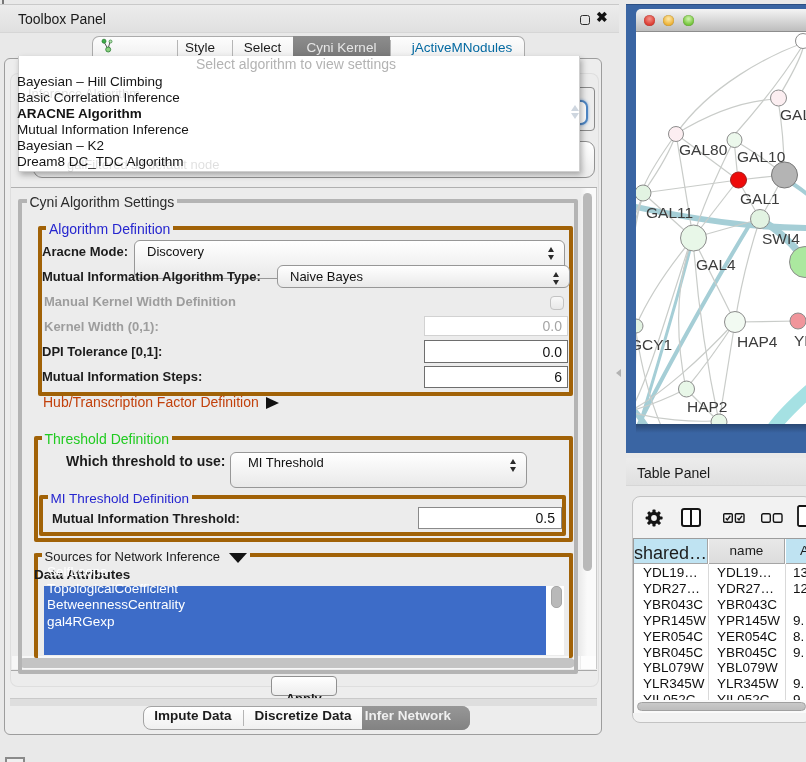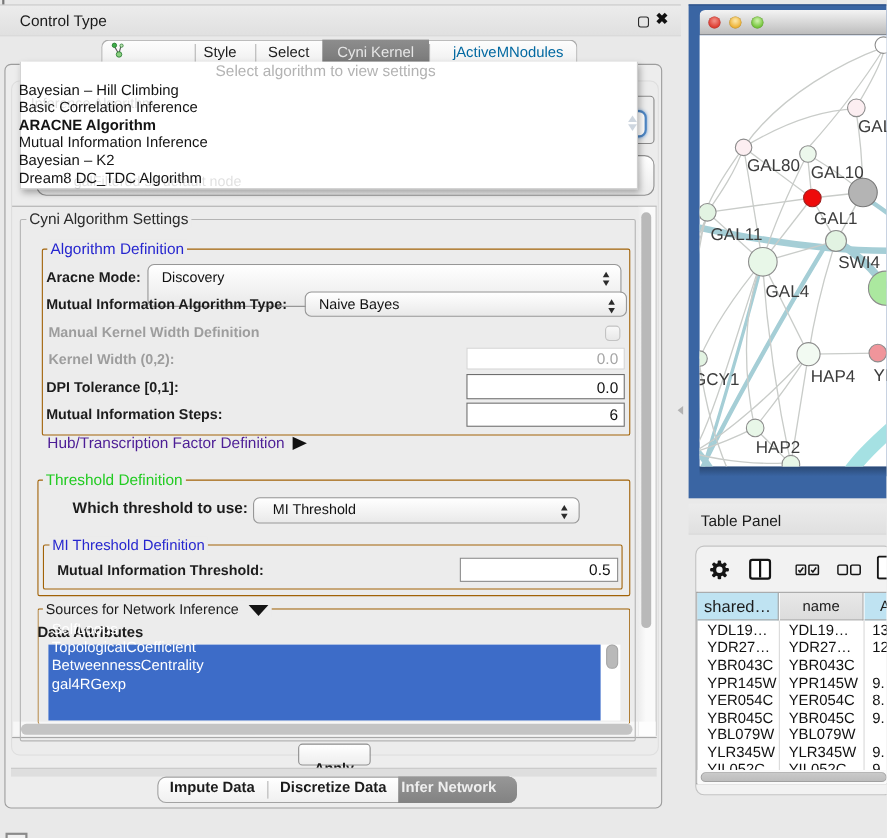--- a/index.html
+++ b/index.html
@@ -6,28 +6,28 @@
 html,body { width:806px; height:762px; background:#e9e9e9; font-family:"Liberation Sans",sans-serif; overflow:hidden; position:relative; }
 .abs { position:absolute; }
 .lbl { position:absolute; font-size:13px; font-weight:bold; color:#1c1c1c; white-space:nowrap; }
 .dis { color:#9d9d9d; }
 .combo { position:absolute; border:1px solid #979797; border-radius:6px; background:linear-gradient(#ffffff, #f3f3f3 55%, #e9e9e9); font-size:13px; color:#111; }
 .combo .ct { position:absolute; left:12px; top:3px; }
 .spin { position:absolute; right:8px; width:8px; }
 .spin .up { width:0;height:0;border-left:3.5px solid transparent;border-right:3.5px solid transparent;border-bottom:5.5px solid #2b2b2b; position:absolute; top:6px;}
 .spin .dn { width:0;height:0;border-left:3.5px solid transparent;border-right:3.5px solid transparent;border-top:5.5px solid #2b2b2b; position:absolute; top:13.5px;}
 .field { position:absolute; background:#fff; font-size:14px; text-align:right; }
-.group { position:absolute; border:1px solid #a16207; border-radius:2px; }
+.group { position:absolute; border:4px solid #a16207; border-radius:2px; }
 .gtitle { position:absolute; top:-9px; font-size:14px; background:#ececec; padding:0 3px; white-space:nowrap; }
 </style>
 </head>
 <body>
 
 <div class="abs" style="left:0;top:4px;width:619px;height:29px;background:linear-gradient(#ececec,#e0e0e0);border-top:1px solid #c9c9c9;border-bottom:1px solid #d6d6d6;"></div>
-<div class="abs" style="left:18px;top:11px;font-size:14px;color:#1a1a1a;">Control Type</div>
+<div class="abs" style="left:18px;top:11px;font-size:14px;color:#1a1a1a;">Toolbox Panel</div>
 <div class="abs" style="left:580px;top:15px;width:9.5px;height:9.5px;border:1.5px solid #2b2b2b;border-radius:2.5px;box-sizing:border-box;"></div>
 <div class="abs" style="left:2px;top:0;width:2px;height:4px;background:#777;"></div>
 <div class="abs" style="left:596px;top:9px;font-size:14px;font-weight:bold;color:#111;">✖</div>
 
 <div id="tabbar" class="abs" style="left:92px;top:36px;width:433px;height:24px;border:1px solid #ababab;border-bottom:none;border-radius:7px 7px 0 0;background:linear-gradient(#fdfdfd,#eeeeee);"></div>
 <div class="abs" style="left:177px;top:40px;width:1px;height:17px;background:#b5b5b5;"></div>
 <div class="abs" style="left:232px;top:40px;width:1px;height:17px;background:#b5b5b5;"></div>
 <div class="abs" style="left:293px;top:36px;width:97px;height:24px;background:linear-gradient(#8d8d8d,#777777);"></div>
 <div class="abs" style="left:390px;top:40px;width:1px;height:17px;background:#b5b5b5;"></div>
 <svg class="abs" style="left:100px;top:38px;" width="13" height="15" viewBox="0 0 13 15">
@@ -82,37 +82,37 @@
     <span class="ct">Naive Bayes</span>
   <span class="spin">
       <span class="up"></span>
       <span class="dn"></span>
     </span>
   </div>
 
 <div class="lbl dis" style="left:44px;top:294px;">Manual Kernel Width Definition</div>
 <div class="abs" style="left:550px;top:296px;width:14px;height:14px;border:1px solid #c3c3c3;border-radius:4px;background:linear-gradient(#f8f8f8,#e8e8e8);"></div>
 
-<div class="lbl dis" style="left:44px;top:319px;">Kernel Width (0,2):</div>
+<div class="lbl dis" style="left:44px;top:319px;">Kernel Width (0,1):</div>
 <div class="field" style="left:424px;top:316px;width:144px;height:20px;border:1px solid #d2d2d2;color:#a5a5a5;padding:1px 5px 0 0;">0.0</div>
 
 <div class="lbl" style="left:42px;top:344px;">DPI Tolerance [0,1]:</div>
 <div class="field" style="left:424px;top:340px;width:144px;height:23px;border:1px solid #6e6e6e;color:#111;padding:3px 5px 0 0;">0.0</div>
 
 <div class="lbl" style="left:42px;top:369px;">Mutual Information Steps:</div>
 <div class="field" style="left:424px;top:366px;width:144px;height:22px;border:1px solid #6e6e6e;color:#111;padding:2px 5px 0 0;">6</div>
 
-<div class="abs" style="left:43px;top:394px;font-size:14px;color:#4c1d95;white-space:nowrap;">Hub/Transcription Factor Definition</div>
+<div class="abs" style="left:43px;top:394px;font-size:14px;color:#c2410c;white-space:nowrap;">Hub/Transcription Factor Definition</div>
 <div class="abs" style="left:266px;top:397px;width:0;height:0;border-top:6.5px solid transparent;border-bottom:6.5px solid transparent;border-left:13px solid #111;"></div>
 
 <div class="group" style="left:33.5px;top:436px;width:539px;height:106px;">
   <div class="gtitle" style="left:4px;color:#21cb21;">Threshold Definition</div>
 </div>
 <div class="lbl" style="left:66px;top:453px;font-size:14px;">Which threshold to use:</div>
-<div class="combo" style="left:230px;top:452px;width:297px;height:24px;">
+<div class="combo" style="left:230px;top:452px;width:297px;height:36px;">
     <span class="ct" style="left:17px;top:2px;">MI Threshold</span>
   <span class="spin">
       <span class="up"></span>
       <span class="dn"></span>
     </span>
   </div>
 
 <div class="group" style="left:38.5px;top:495px;width:527.5px;height:41px;">
   <div class="gtitle" style="left:5px;font-size:13.5px;top:-8.5px;color:#2626cf;">MI Threshold Definition</div>
 </div>
@@ -268,21 +268,21 @@
 <svg class="abs" style="left:761px;top:513px;" width="24" height="11" viewBox="0 0 24 11">
   <rect x="0.7" y="0.7" width="8.6" height="8.6" fill="none" stroke="#151515" stroke-width="1.4" rx="1.5"></rect>
   <rect x="12.4" y="0.7" width="8.6" height="8.6" fill="none" stroke="#151515" stroke-width="1.4" rx="1.5"></rect>
 </svg>
 <svg class="abs" style="left:797px;top:505px;" width="16" height="22" viewBox="0 0 16 22">
   <path d="M2,1 h8.5 l4.5,4.5 v14 a1.5,1.5 0 0 1 -1.5,1.5 h-11 a1.5,1.5 0 0 1 -1.5,-1.5 v-17 a1.5,1.5 0 0 1 1.5,-1.5 z" fill="#fff" stroke="#151515" stroke-width="1.8"></path>
   <path d="M10.5,1 v4.5 h4.5" fill="none" stroke="#151515" stroke-width="1.8"></path>
 </svg>
 
 <div class="abs" style="left:633px;top:538px;width:173px;height:175px;background:#fff;border-left:1px solid #9d9d9d;border-top:1px solid #9d9d9d;border-bottom:1px solid #9d9d9d;"></div>
-<div class="abs" style="left:634px;top:539px;width:74px;height:25px;background:#bfe3f2;border-right:1px solid #a5a5a5;border-bottom:1px solid #a5a5a5;text-align:center;font-size:15px;color:#1c1c1c;padding-top:4px;">shared…</div>
+<div class="abs" style="left:634px;top:539px;width:74px;height:25px;background:#bfe3f2;border-right:1px solid #a5a5a5;border-bottom:1px solid #a5a5a5;text-align:center;font-size:18px;color:#1c1c1c;padding-top:4px;">shared…</div>
 <div class="abs" style="left:709px;top:539px;width:76px;height:25px;background:linear-gradient(#e8e8e8,#dcdcdc);border-right:1px solid #a5a5a5;border-bottom:1px solid #a5a5a5;text-align:center;font-size:13.5px;color:#1c1c1c;padding-top:4px;">name</div>
 <div class="abs" style="left:786px;top:539px;width:20px;height:25px;background:#bfe3f2;border-bottom:1px solid #a5a5a5;font-size:13.5px;color:#1c1c1c;padding:4px 0 0 14px;">A</div>
 <div class="abs" style="left:708px;top:564px;width:1px;height:138px;background:#d9d9d9;"></div>
 <div class="abs" style="left:785px;top:564px;width:1px;height:138px;background:#d9d9d9;"></div>
 <div class="abs" style="left:643px;top:565px;font-size:13.5px;color:#111;line-height:15.9px;">YDL19…<br>YDR27…<br>YBR043C<br>YPR145W<br>YER054C<br>YBR045C<br>YBL079W<br>YLR345W<br>YIL052C</div>
 <div class="abs" style="left:717px;top:565px;font-size:13.5px;color:#111;line-height:15.9px;">YDL19…<br>YDR27…<br>YBR043C<br>YPR145W<br>YER054C<br>YBR045C<br>YBL079W<br>YLR345W<br>YIL052C</div>
 <div class="abs" style="left:793px;top:565px;font-size:13.5px;color:#111;line-height:15.9px;">13<br>12<br>&nbsp;<br>9.<br>8.<br>9.<br>&nbsp;<br>9.<br>9.</div>
 
 <div class="abs" style="left:634px;top:700px;width:172px;height:13px;background:#fafafa;"></div>
 <div class="abs" style="left:637px;top:702px;width:169px;height:9px;background:linear-gradient(#c9c9c9,#bdbdbd);border:1px solid #a0a0a0;border-radius:5px;"></div>

